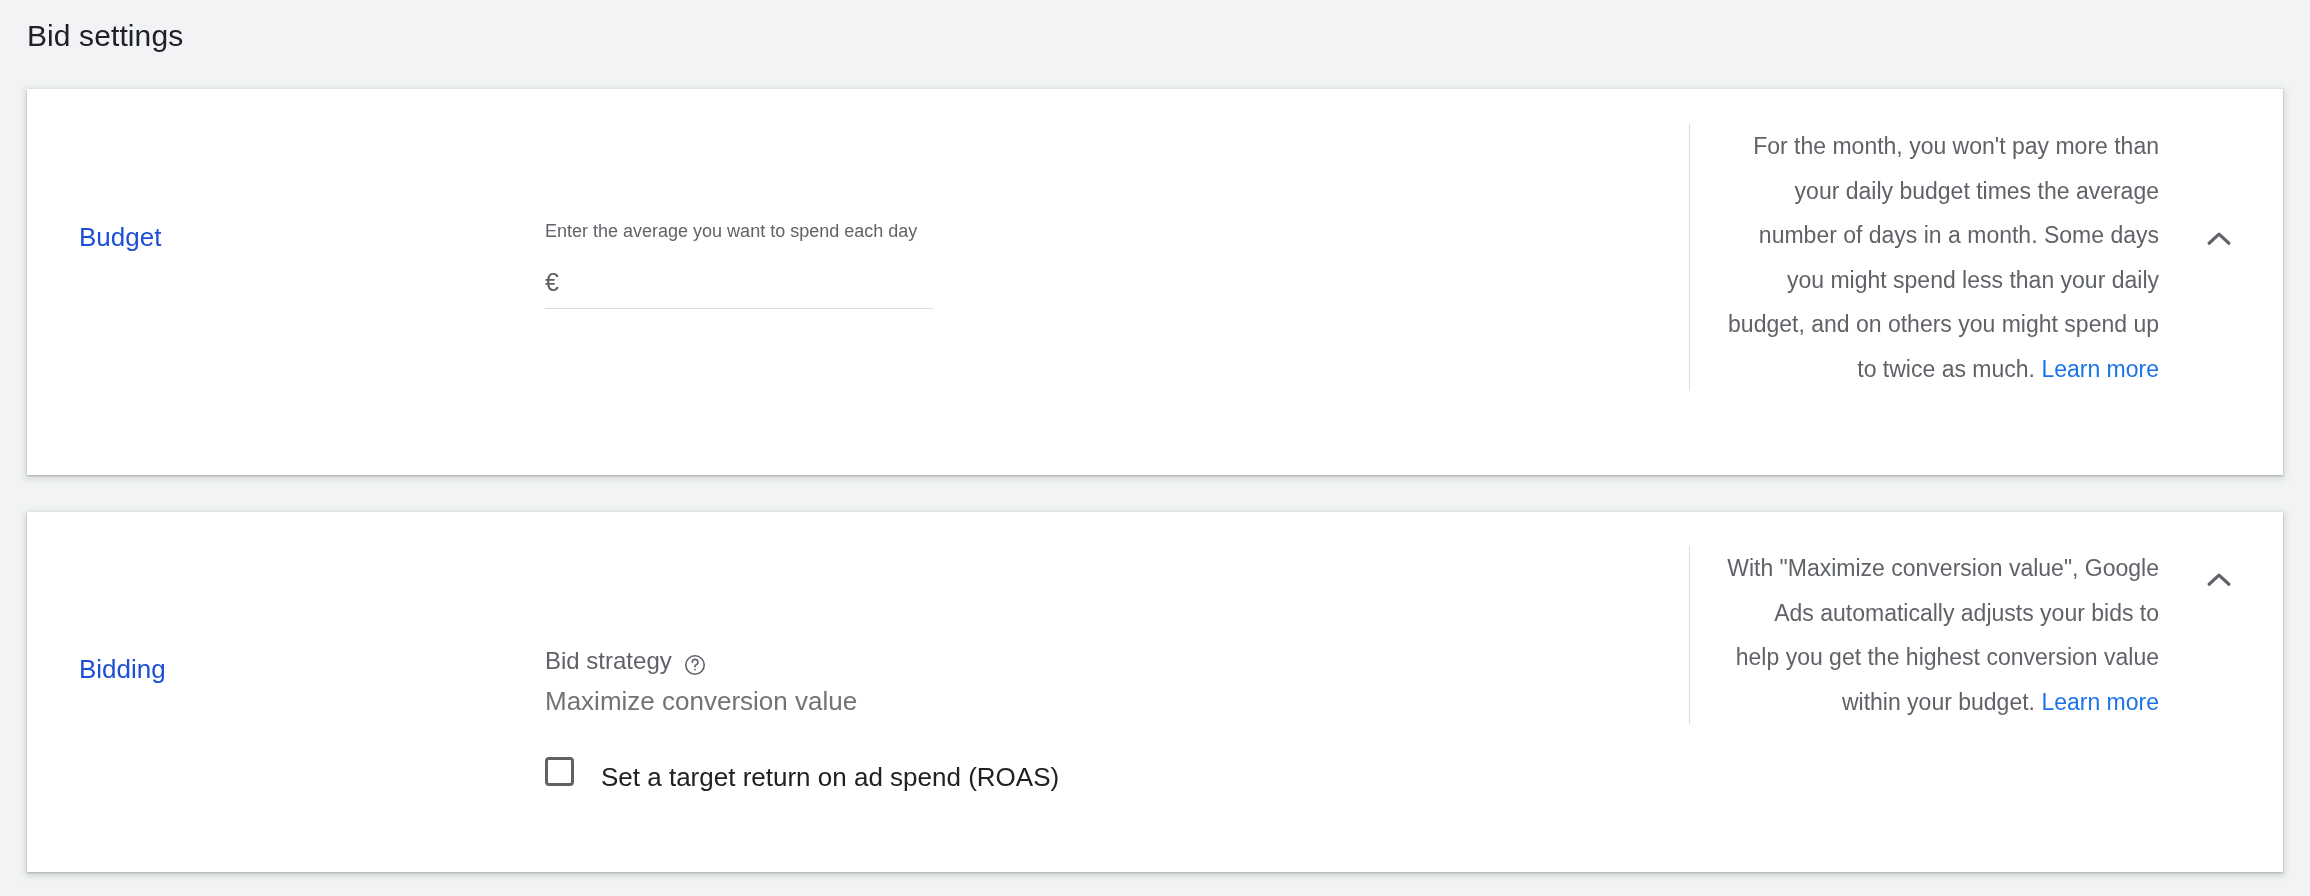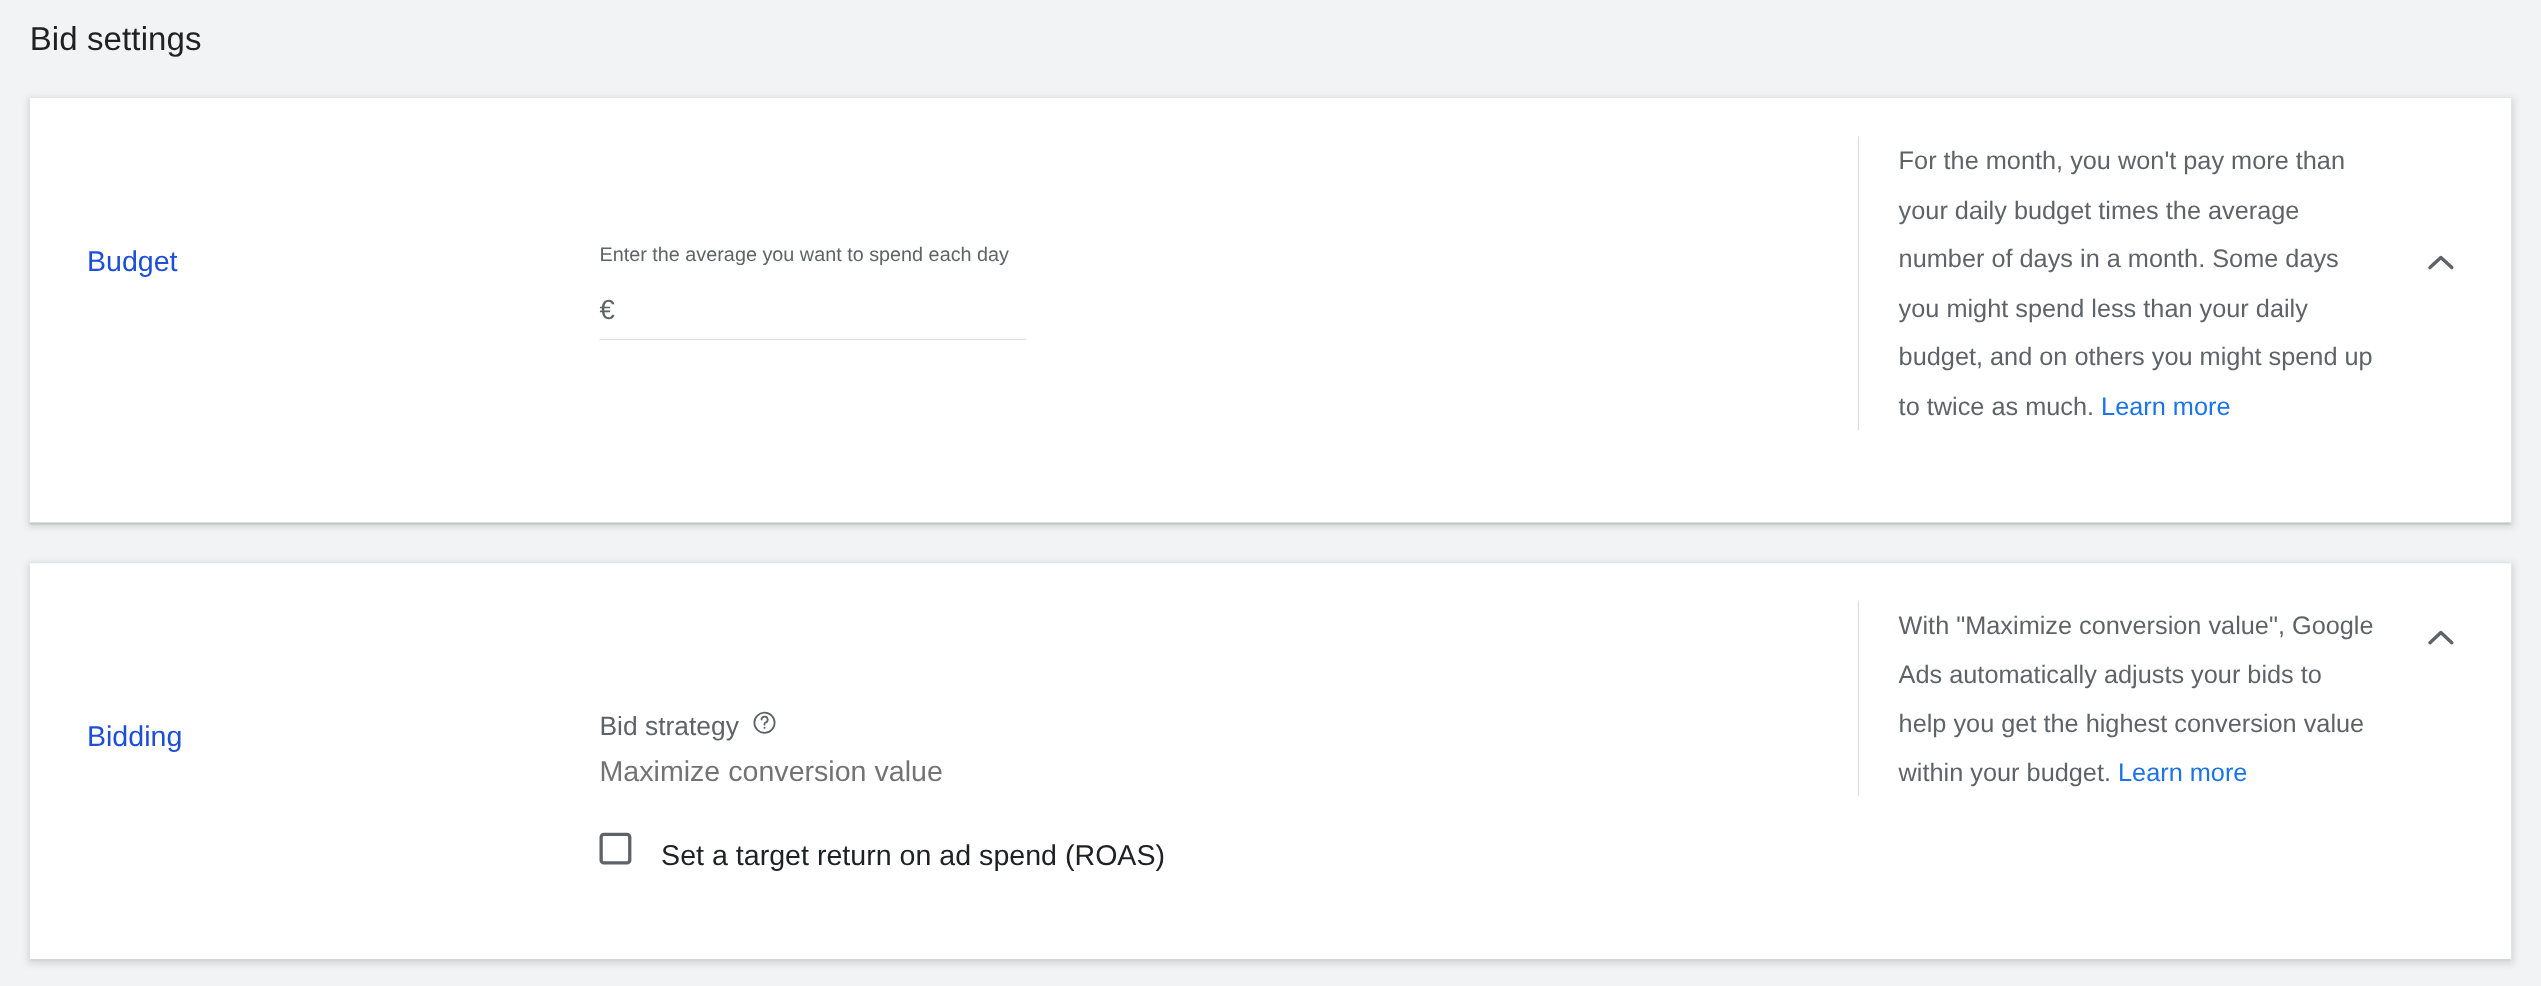--- a/index.html
+++ b/index.html
@@ -85,21 +85,21 @@
   .field-caption {
     font-size: 18px;
     line-height: 32px;
     color: #5f6368;
     font-weight: 400;
     white-space: nowrap;
   }
 
   .bid-strategy-label {
     display: flex;
-    align-items: flex-start;
+    align-items: flex-end;
     gap: 11px;
     font-size: 24px;
     line-height: 32px;
     color: #5f6368;
     font-weight: 400;
     white-space: nowrap;
   }
 
   .help-icon {
     display: inline-flex;
@@ -182,20 +182,21 @@
     position: absolute;
     left: 1662px;
     width: 470px;
     border-left: 1px solid #dadce0;
     padding-left: 36px;
     box-sizing: border-box;
     font-size: 23px;
     line-height: 44.5px;
     color: #5f6368;
     font-weight: 400;
+    text-align: right;
   }
 
   .card-budget .side-note { top: 124px; }
   .card-bidding .side-note { top: 546px; }
   .card-bidding .side-note { top: 34px; }
   .card-budget .side-note { top: 35px; }
 
   .side-note .learn-more {
     color: #1a73e8;
     text-decoration: none;

